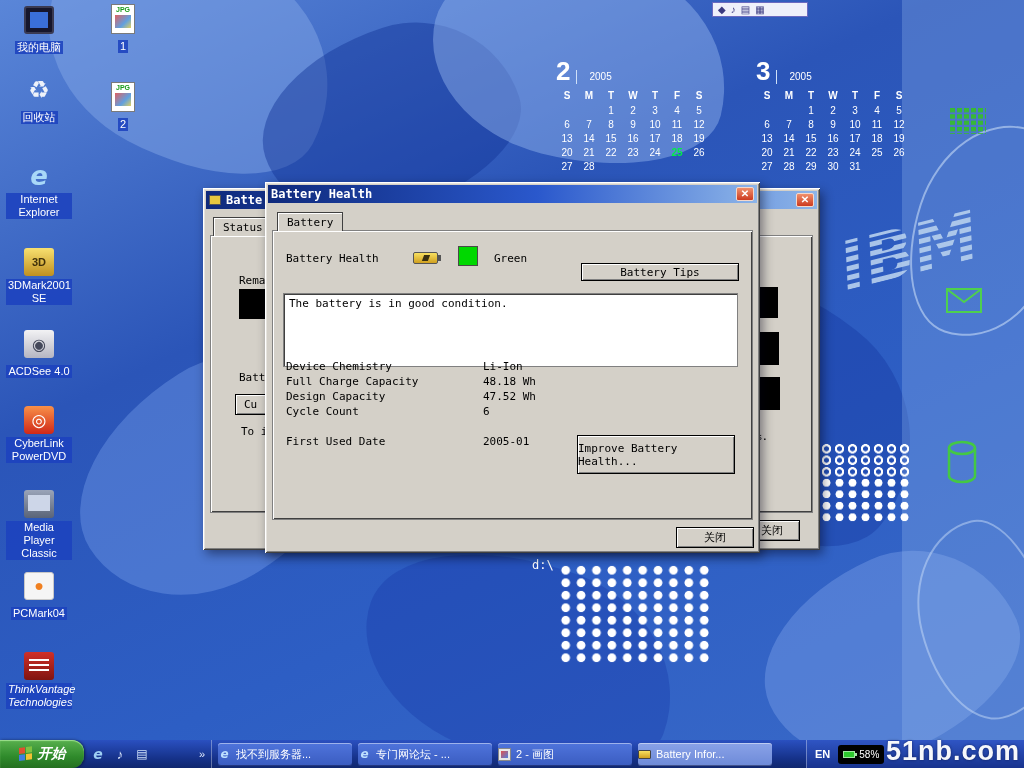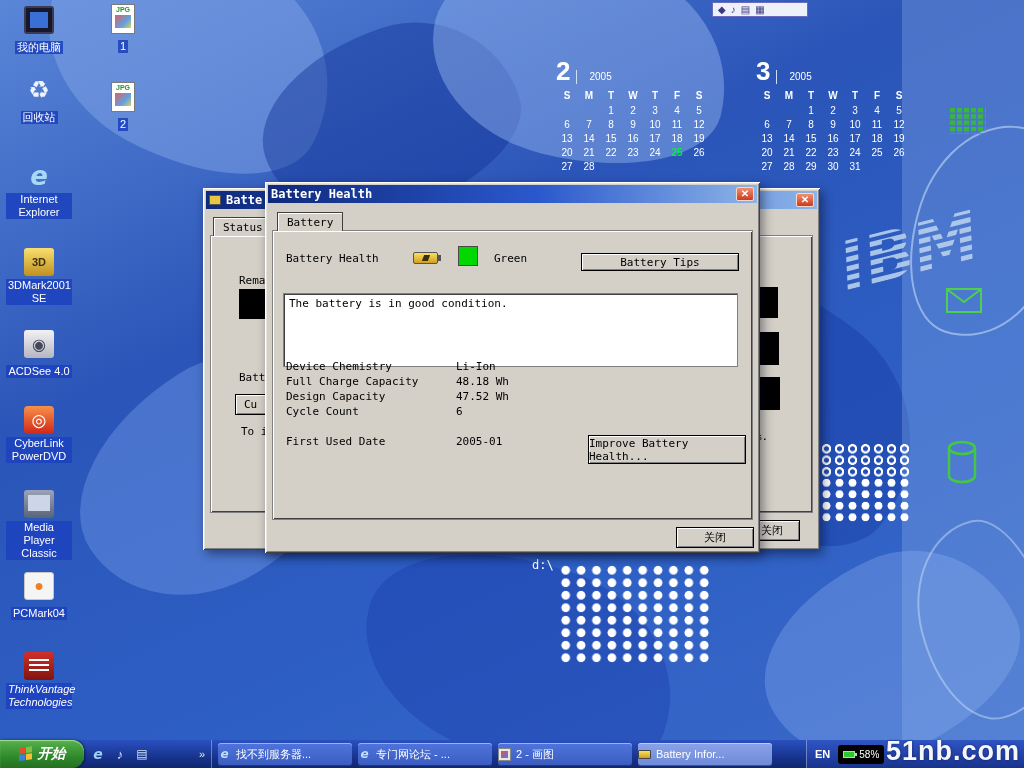--- a/index.html
+++ b/index.html
@@ -111,21 +111,21 @@
 
   
   #dlg-batt-icon { position: absolute; left: 148px; top: 70px; width: 25px; height: 12px;
     background: linear-gradient(#f8e060, #d0a020); border: 1px solid #555; border-radius: 2px; }
   #dlg-batt-icon::after { content: ""; position: absolute; right: -4px; top: 2px; width: 3px; height: 6px; background: #555; }
   #dlg-batt-icon::before { content: ""; position: absolute; left: 9px; top: 2px; width: 6px; height: 6px;
     background: #3a3010; transform: skewX(-20deg); }
   #dlg-green-box { position: absolute; left: 193px; top: 64px; width: 20px; height: 20px;
     background: #00d800; border: 1px solid #4a4a4a; }
   #info-rows { position: absolute; left: 21px; top: 178px; width: 450px; }
-  .info-row { display: flex; height: 15px; font: 11px "DejaVu Sans Mono", monospace; color: #000; }
+  .info-row { display: flex; height: 15px; font: 11px "DejaVu Sans Mono", monospace; color: #000; gap: 27px; }
   .info-row:nth-child(5) { margin-top: 15px; }
   .ir-label { width: 170px; }
 
   
   #taskbar { position: absolute; left: 0; bottom: 0; width: 1024px; height: 28px;
     background: linear-gradient(180deg, #2a50c0, #16328a 65%, #10276e);
     display: flex; align-items: center; z-index: 80; }
   #start-btn { width: 84px; height: 28px; flex: none;
     background: linear-gradient(180deg, #59b04e, #2f8a2b 60%, #247020);
     border-radius: 0 12px 12px 0; display: flex; align-items: center; justify-content: center;
@@ -369,21 +369,21 @@
     <span>Battery Health</span>
     <span class="close-btn">✕</span>
   </div>
   <div class="tab" style="left:12px;top:30px">Battery</div>
   <div class="panel" style="left:7px;top:48px;width:481px;height:290px"></div>
 
   <span class="lbl" style="left:21px;top:70px">Battery Health</span>
   <div id="dlg-batt-icon"></div>
   <div id="dlg-green-box"></div>
   <span class="lbl" style="left:229px;top:70px">Green</span>
-  <div class="btn" style="left:316px;top:71px;width:158px;height:18px">Battery Tips</div>
+  <div class="btn" style="left:316px;top:81px;width:158px;height:18px">Battery Tips</div>
 
   <div class="textbox" style="left:18px;top:111px;width:455px;height:74px">The battery is in good condition.</div>
 
   <div id="info-rows">
       <div class="info-row">
         <span class="ir-label">Device Chemistry</span>
         <span class="ir-value">Li-Ion</span>
       </div>
       <div class="info-row">
         <span class="ir-label">Full Charge Capacity</span>
@@ -396,21 +396,21 @@
       <div class="info-row">
         <span class="ir-label">Cycle Count</span>
         <span class="ir-value">6</span>
       </div>
       <div class="info-row">
         <span class="ir-label">First Used Date</span>
         <span class="ir-value">2005-01</span>
       </div>
     </div>
 
-  <div class="btn" style="left:323px;top:253px;width:158px;height:29px">Improve Battery Health...</div>
+  <div class="btn" style="left:312px;top:253px;width:158px;height:39px">Improve Battery Health...</div>
   <div class="btn" style="left:411px;top:345px;width:78px;height:21px">关闭</div>
 </div>
 
 <div id="taskbar">
   <div id="start-btn">
     <span class="winflag">
         <i></i>
         <i></i>
         <i></i>
         <i></i>

